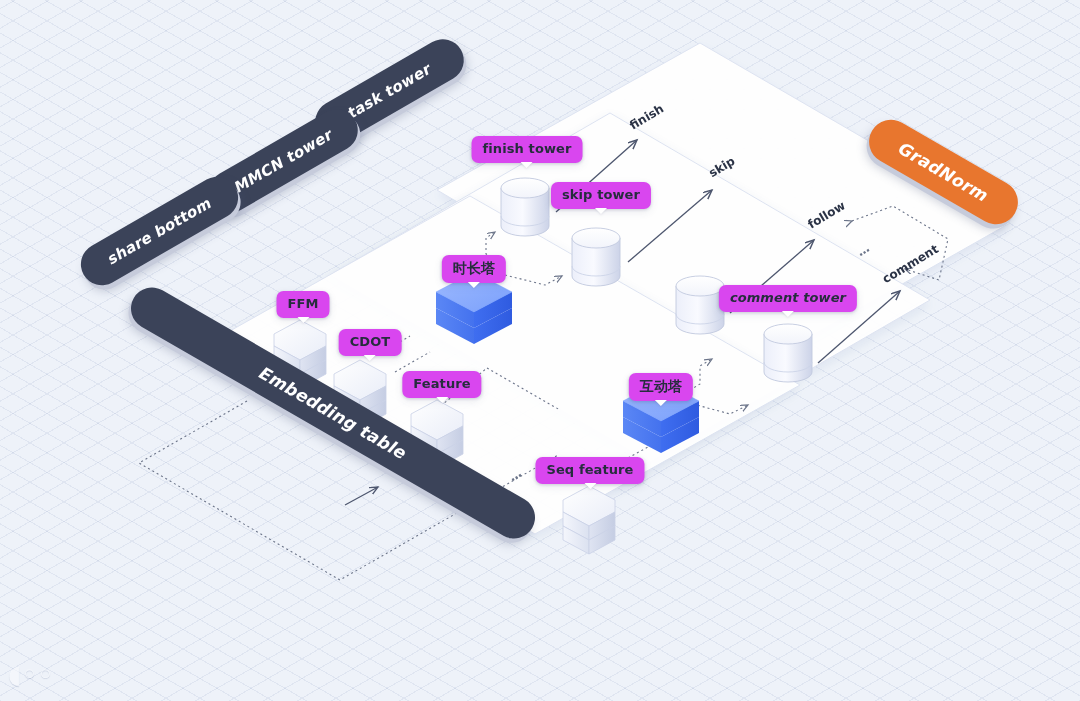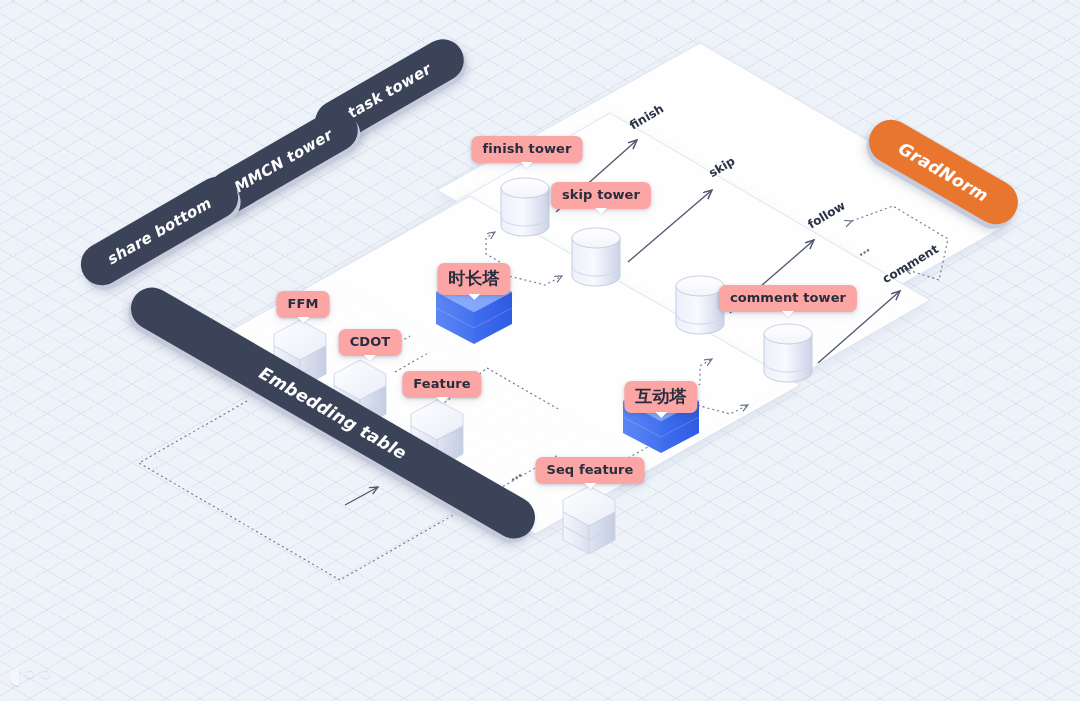--- a/index.html
+++ b/index.html
@@ -17,37 +17,37 @@
       repeating-linear-gradient(30deg, rgba(150,165,200,.17) 0 1px, transparent 1px 17px),
       repeating-linear-gradient(-30deg, rgba(150,165,200,.17) 0 1px, transparent 1px 17px);
   }
 
   
   #scene{position:absolute;left:0;top:0;width:1080px;height:701px;}
 
   
   .chip{
     position:absolute;
-    background:#fca5a5;
+    background:#d946ef;
     border-radius:7px;
     box-shadow:0 1px 3px rgba(60,72,110,.20),0 3px 9px rgba(60,72,110,.10);
     padding:6px 11px 7px;
     font-size:13px;font-weight:bold;color:#262d3d;
     white-space:nowrap;line-height:1.1;
     transform:translate(-50%,0);
     letter-spacing:.1px;
   }
   .chip::after{
     content:"";position:absolute;left:50%;bottom:-5px;
     margin-left:-6px;width:0;height:0;
     border-left:6px solid transparent;border-right:6px solid transparent;
     border-top:6px solid #fff;
     filter:drop-shadow(0 1px 1px rgba(60,72,110,.13));
   }
-  .chip.cn{font-size:17px;margin-top:8px;}
+  .chip.cn{font-size:14px;}
 
   
   .pill{
     position:absolute;
     transform-origin:center center;
   }
   .pill .face{
     position:relative;
     border-radius:999px;
     display:flex;align-items:center;justify-content:center;
@@ -281,21 +281,21 @@
   <div class="pill orange" style="left:861px;top:150px;transform:rotate(30deg);">
     <div class="face" style="width:165px;height:44px;font-size:17px;">GradNorm</div>
   </div>
 
   <div class="chip" style="left:527px;top:136px;">
     <span>finish tower</span>
   </div>
   <div class="chip" style="left:601px;top:182px;">
     <span>skip tower</span>
   </div>
-  <div class="chip" style="left:788px;top:285px;">
+  <div class="chip" style="left:788px;top:285px;font-style:italic;">
     <span>comment tower</span>
   </div>
   <div class="chip cn" style="left:474px;top:255px;">
     <span>时长塔</span>
   </div>
   <div class="chip cn" style="left:661px;top:373px;">
     <span>互动塔</span>
   </div>
   <div class="chip" style="left:303px;top:291px;">
     <span>FFM</span>

